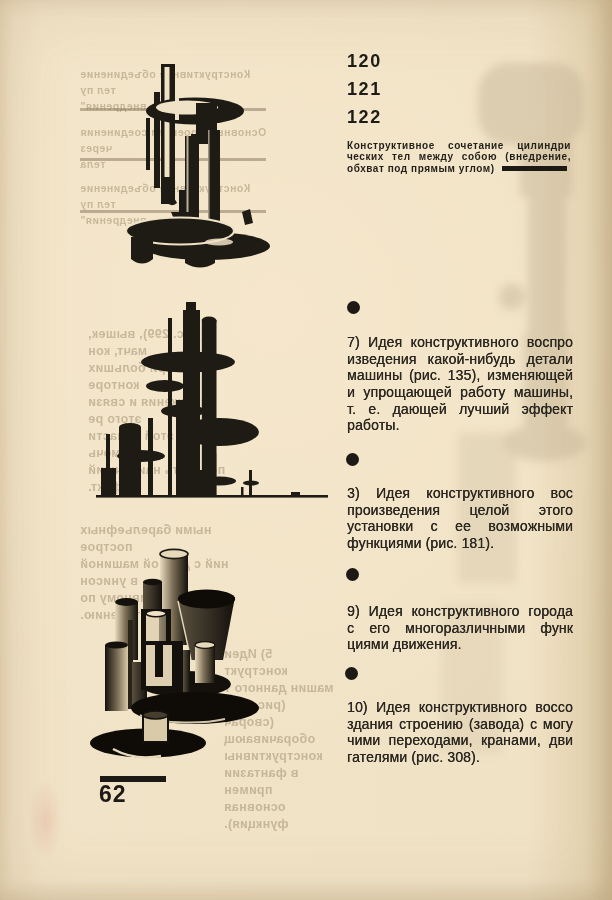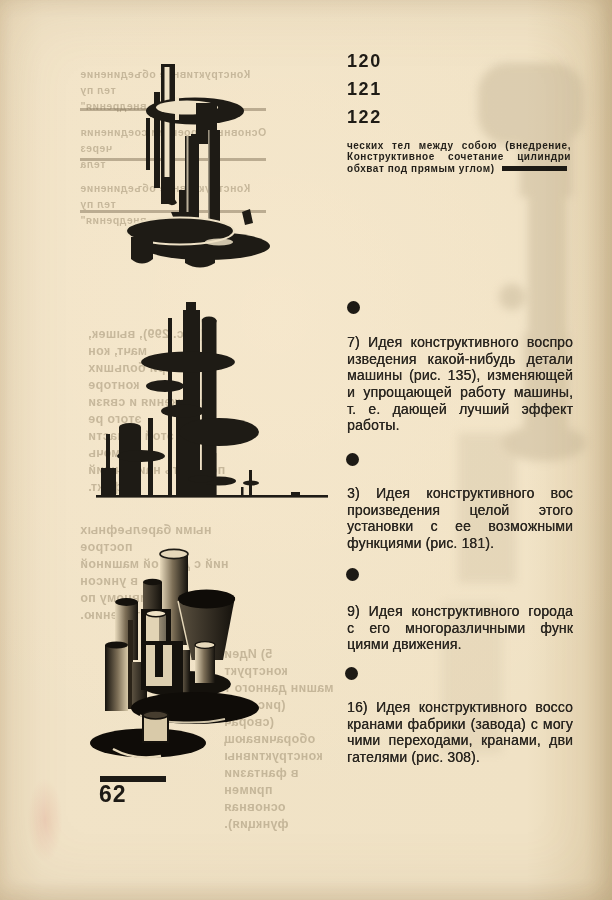--- a/index.html
+++ b/index.html
@@ -227,22 +227,22 @@
   <div class="abs" style="left:347px; top:83px;">
     <div class="fig-label">121</div>
     <div class="rule"></div>
   </div>
   <div class="abs" style="left:347px; top:111px;">
     <div class="fig-label">122</div>
     <div class="rule"></div>
   </div>
 
   <div class="abs caption" style="left:347px; top:140px;">
+    <div class="jline">Конструктивное сочетание цилиндри</div>
     <div class="jline">ческих тел между собою (внедрение,</div>
-    <div class="jline">Конструктивное сочетание цилиндри</div>
     <div class="cap-last">
       <span>обхват под прямым углом)</span>
       <div class="rule"></div>
     </div>
   </div>
 
   <div class="abs bullet" style="left:347px; top:301px;"></div>
   <div class="abs bullet" style="left:346px; top:453px;"></div>
   <div class="abs bullet" style="left:346px; top:568px;"></div>
   <div class="abs bullet" style="left:345px; top:667px;"></div>
@@ -263,22 +263,22 @@
     <div class="jline last">функциями (рис. 181).</div>
   </div>
 
   <div class="abs para" style="left:347px; top:603px;">
     <div class="jline">9) Идея конструктивного города</div>
     <div class="jline">с его многоразличными функ</div>
     <div class="jline last">циями движения.</div>
   </div>
 
   <div class="abs para" style="left:347px; top:699px;">
-    <div class="jline">16) Идея конструктивного воссо</div>
-    <div class="jline">кранами фабрики (завода) с могу</div>
+    <div class="jline">10) Идея конструктивного воссо</div>
+    <div class="jline">здания строению (завода) с могу</div>
     <div class="jline">чими переходами, кранами, дви</div>
     <div class="jline last">гателями (рис. 308).</div>
   </div>
 
   <div class="abs folio-bar" style="left:100px; top:776px;"></div>
   <div class="abs folio" style="left:99px; top:782px;">62</div>
 
 </div>
 
 </body></html>

